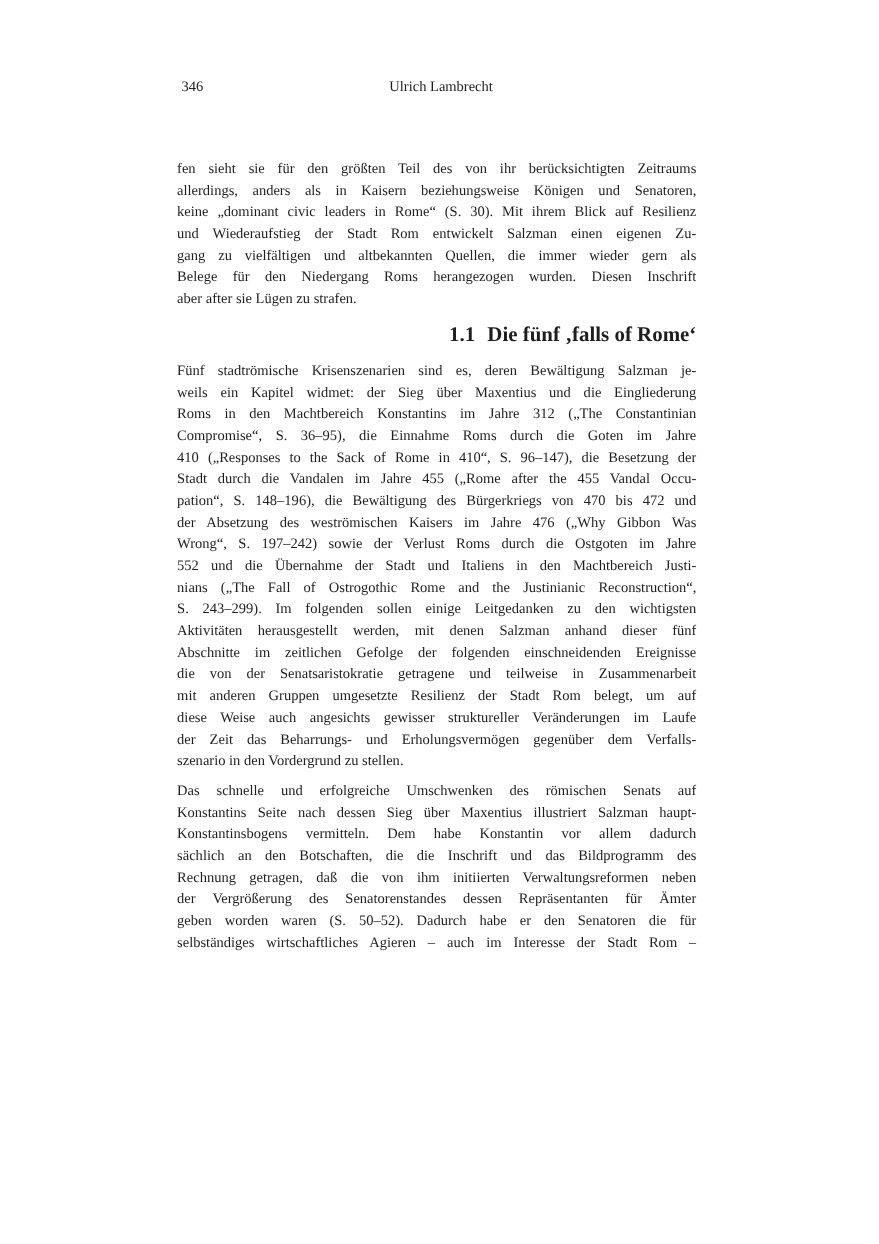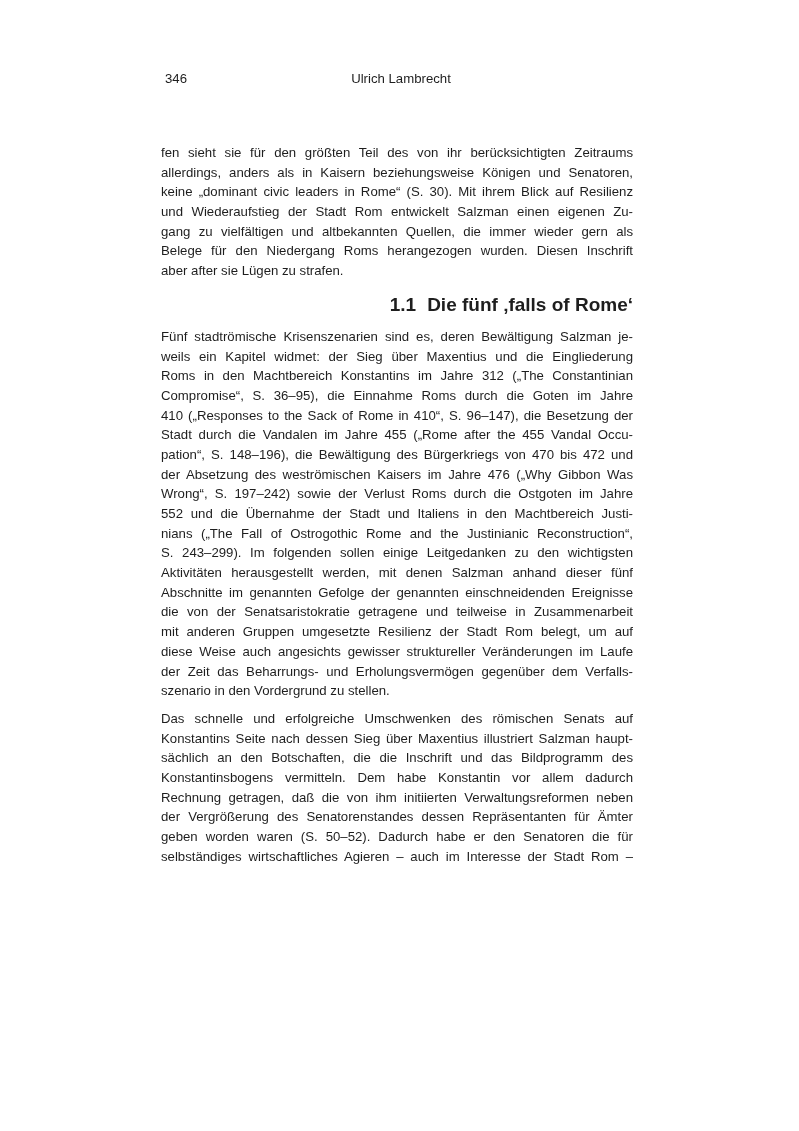--- a/index.html
+++ b/index.html
@@ -5,21 +5,21 @@
   html, body {
     margin: 0;
     padding: 0;
     background: #ffffff;
   }
   .page {
     position: relative;
     width: 799px;
     height: 1131px;
     background: #ffffff;
-    font-family: Liberation Sans, sans-serif;
+    font-family: Liberation Serif, serif;
     color: #1e1e1e;
     overflow: hidden;
   }
   .running-header {
     position: absolute;
     left: 165px;
     top: 70px;
     width: 472px;
     height: 17px;
     font-size: 13.2px;
@@ -105,33 +105,33 @@
         <div class="line">Compromise“, S. 36–95), die Einnahme Roms durch die Goten im Jahre</div>
         <div class="line">410 („Responses to the Sack of Rome in 410“, S. 96–147), die Besetzung der</div>
         <div class="line">Stadt durch die Vandalen im Jahre 455 („Rome after the 455 Vandal Occu-</div>
         <div class="line">pation“, S. 148–196), die Bewältigung des Bürgerkriegs von 470 bis 472 und</div>
         <div class="line">der Absetzung des weströmischen Kaisers im Jahre 476 („Why Gibbon Was</div>
         <div class="line">Wrong“, S. 197–242) sowie der Verlust Roms durch die Ostgoten im Jahre</div>
         <div class="line">552 und die Übernahme der Stadt und Italiens in den Machtbereich Justi-</div>
         <div class="line">nians („The Fall of Ostrogothic Rome and the Justinianic Reconstruction“,</div>
         <div class="line">S. 243–299). Im folgenden sollen einige Leitgedanken zu den wichtigsten</div>
         <div class="line">Aktivitäten herausgestellt werden, mit denen Salzman anhand dieser fünf</div>
-        <div class="line">Abschnitte im genannten Gefolge der genannten einschneidenden Ereignisse</div>
+        <div class="line">Abschnitte im zeitlichen Gefolge der folgenden einschneidenden Ereignisse</div>
         <div class="line">die von der Senatsaristokratie getragene und teilweise in Zusammenarbeit</div>
         <div class="line">mit anderen Gruppen umgesetzte Resilienz der Stadt Rom belegt, um auf</div>
         <div class="line">diese Weise auch angesichts gewisser struktureller Veränderungen im Laufe</div>
         <div class="line">der Zeit das Beharrungs- und Erholungsvermögen gegenüber dem Verfalls-</div>
         <div class="line line-end">szenario in den Vordergrund zu stellen.</div>
       </section>
 
     <section class="para">
         <div class="line">Das schnelle und erfolgreiche Umschwenken des römischen Senats auf</div>
         <div class="line">Konstantins Seite nach dessen Sieg über Maxentius illustriert Salzman haupt-</div>
+        <div class="line">Konstantinsbogens vermitteln. Dem habe Konstantin vor allem dadurch</div>
         <div class="line">sächlich an den Botschaften, die die Inschrift und das Bildprogramm des</div>
-        <div class="line">Konstantinsbogens vermitteln. Dem habe Konstantin vor allem dadurch</div>
         <div class="line">Rechnung getragen, daß die von ihm initiierten Verwaltungsreformen neben</div>
         <div class="line">der Vergrößerung des Senatorenstandes dessen Repräsentanten für Ämter</div>
         <div class="line">geben worden waren (S. 50–52). Dadurch habe er den Senatoren die für</div>
         <div class="line">selbständiges wirtschaftliches Agieren – auch im Interesse der Stadt Rom –</div>
       </section>
 
   </main>
 
 </div>
 

